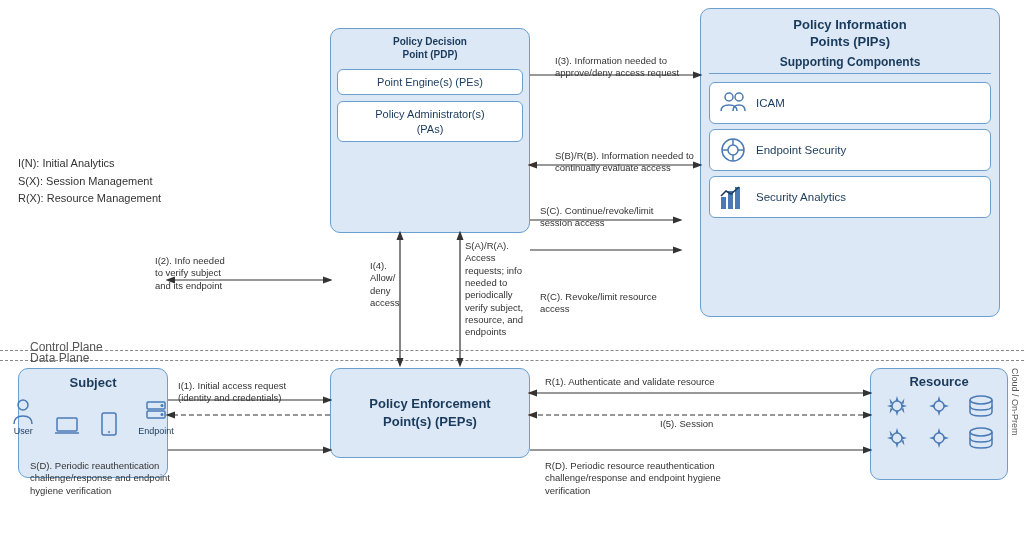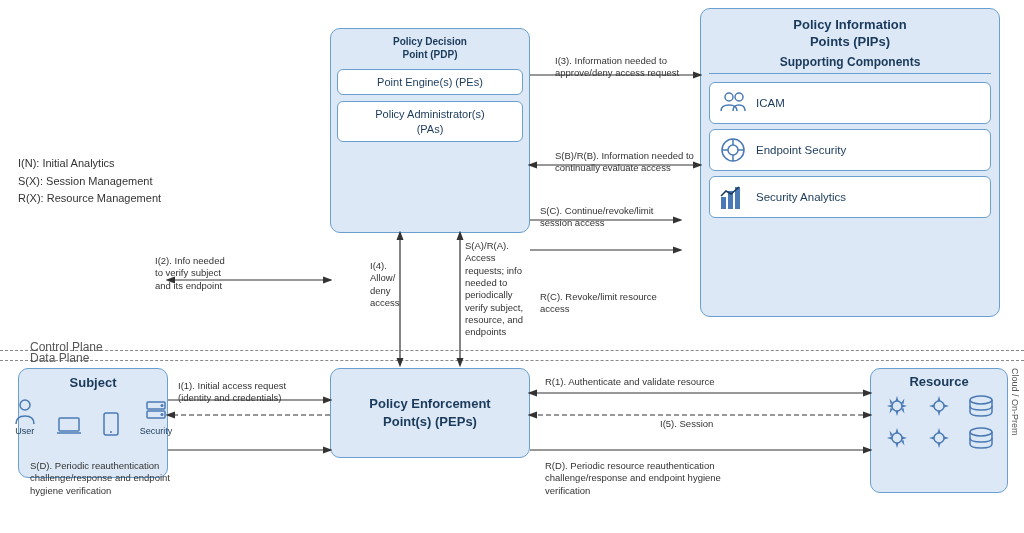--- a/index.html
+++ b/index.html
@@ -170,21 +170,21 @@
       font-size: 9px;
       color: #1a3a5c;
     }
 
     
     .resource-outer {
       position: absolute;
       left: 870px;
       top: 368px;
       width: 138px;
-      height: 125px;
+      height: 112px;
       border: 1.5px solid #6a9fcf;
       border-radius: 10px;
       background: #dce8f5;
       padding: 5px;
     }
     .resource-title {
       text-align: center;
       font-size: 13px;
       font-weight: bold;
       color: #1a3a5c;
@@ -329,21 +329,21 @@
           <circle cx="9" cy="20" r="1" fill="#4a7ab5"></circle>
         </svg>
       </div>
       <div class="subject-icon-item">
         <svg width="22" height="26" viewBox="0 0 22 26">
           <rect x="2" y="2" width="18" height="7" rx="1" fill="none" stroke="#4a7ab5" stroke-width="1.5"></rect>
           <rect x="2" y="11" width="18" height="7" rx="1" fill="none" stroke="#4a7ab5" stroke-width="1.5"></rect>
           <circle cx="17" cy="5.5" r="1.5" fill="#4a7ab5"></circle>
           <circle cx="17" cy="14.5" r="1.5" fill="#4a7ab5"></circle>
         </svg>
-        <span>Security</span>
+        <span>Endpoint</span>
       </div>
     </div>
   </div>
 
   <div class="resource-outer">
     <div class="resource-title">Resource</div>
     <div class="resource-row">
       <svg width="30" height="26" viewBox="0 0 30 26">
         <circle cx="15" cy="13" r="5" fill="none" stroke="#4a7ab5" stroke-width="1.5"></circle>
         <path d="M15 3 L16.5 8 L13.5 8 Z" fill="#4a7ab5"></path>

